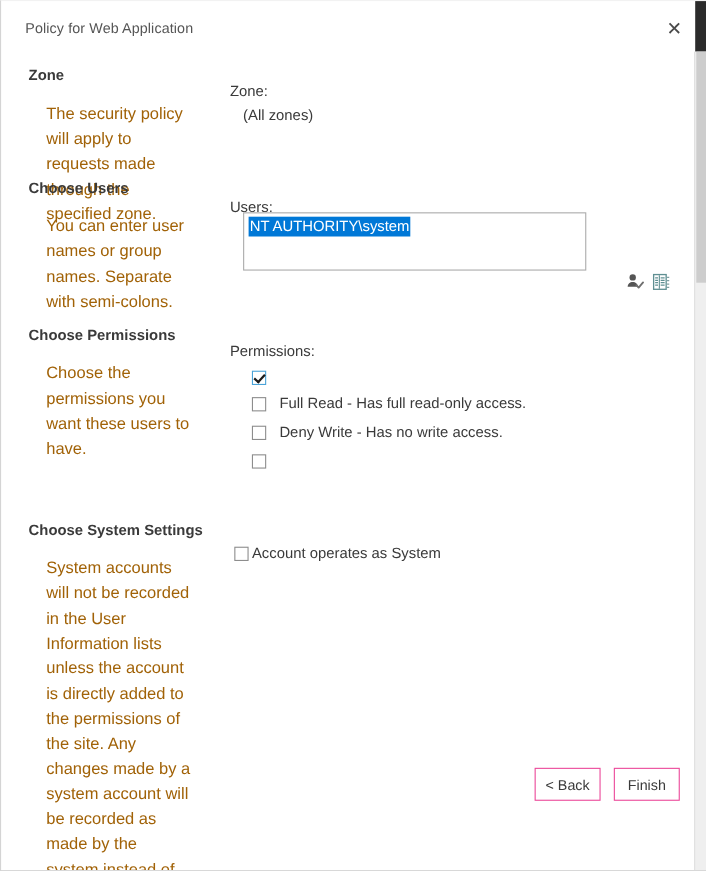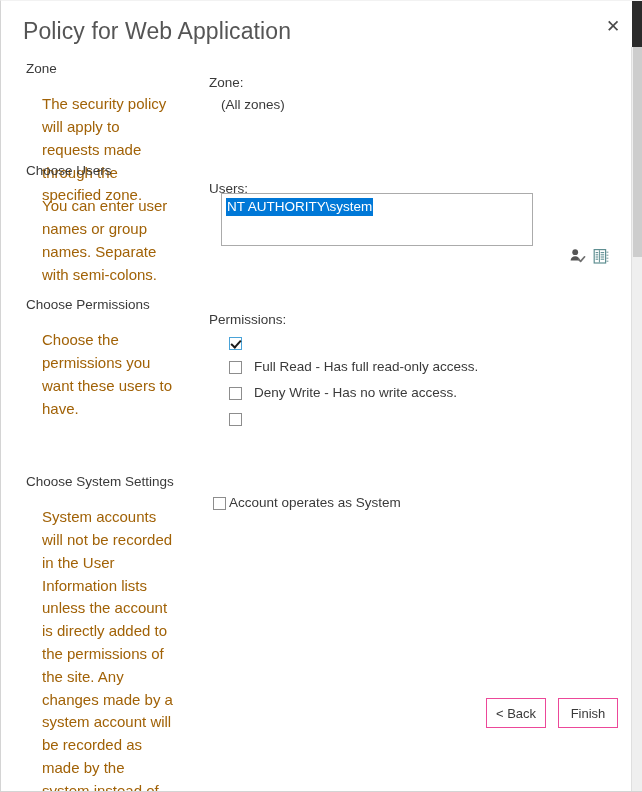--- a/index.html
+++ b/index.html
@@ -63,21 +63,21 @@
     position: absolute;
     left: 0;
     top: 0;
     width: 642px;
     height: 48px;
   }
   #dialog-title {
     position: absolute;
     left: 22px;
     top: 17px;
-    font-size: 23px;
+    font-size: 13px;
     color: #555555;
     font-weight: normal;
     letter-spacing: 0.1px;
     white-space: nowrap;
   }
   #close-button {
     position: absolute;
     right: 17px;
     top: 12px;
     width: 26px;
@@ -103,21 +103,21 @@
   }
   .side {
     position: absolute;
     left: 25px;
     width: 165px;
   }
   .side-title {
     font-size: 13.5px;
     color: #3a3a3a;
     margin: 0 0 7px 0;
-    font-weight: normal;
+    font-weight: bold;
     line-height: 1.2;
   }
   .side-desc {
     font-size: 15px;
     color: #a16207;
     line-height: 1.52;
     margin: 16px;
   }
   .field {
     position: absolute;

